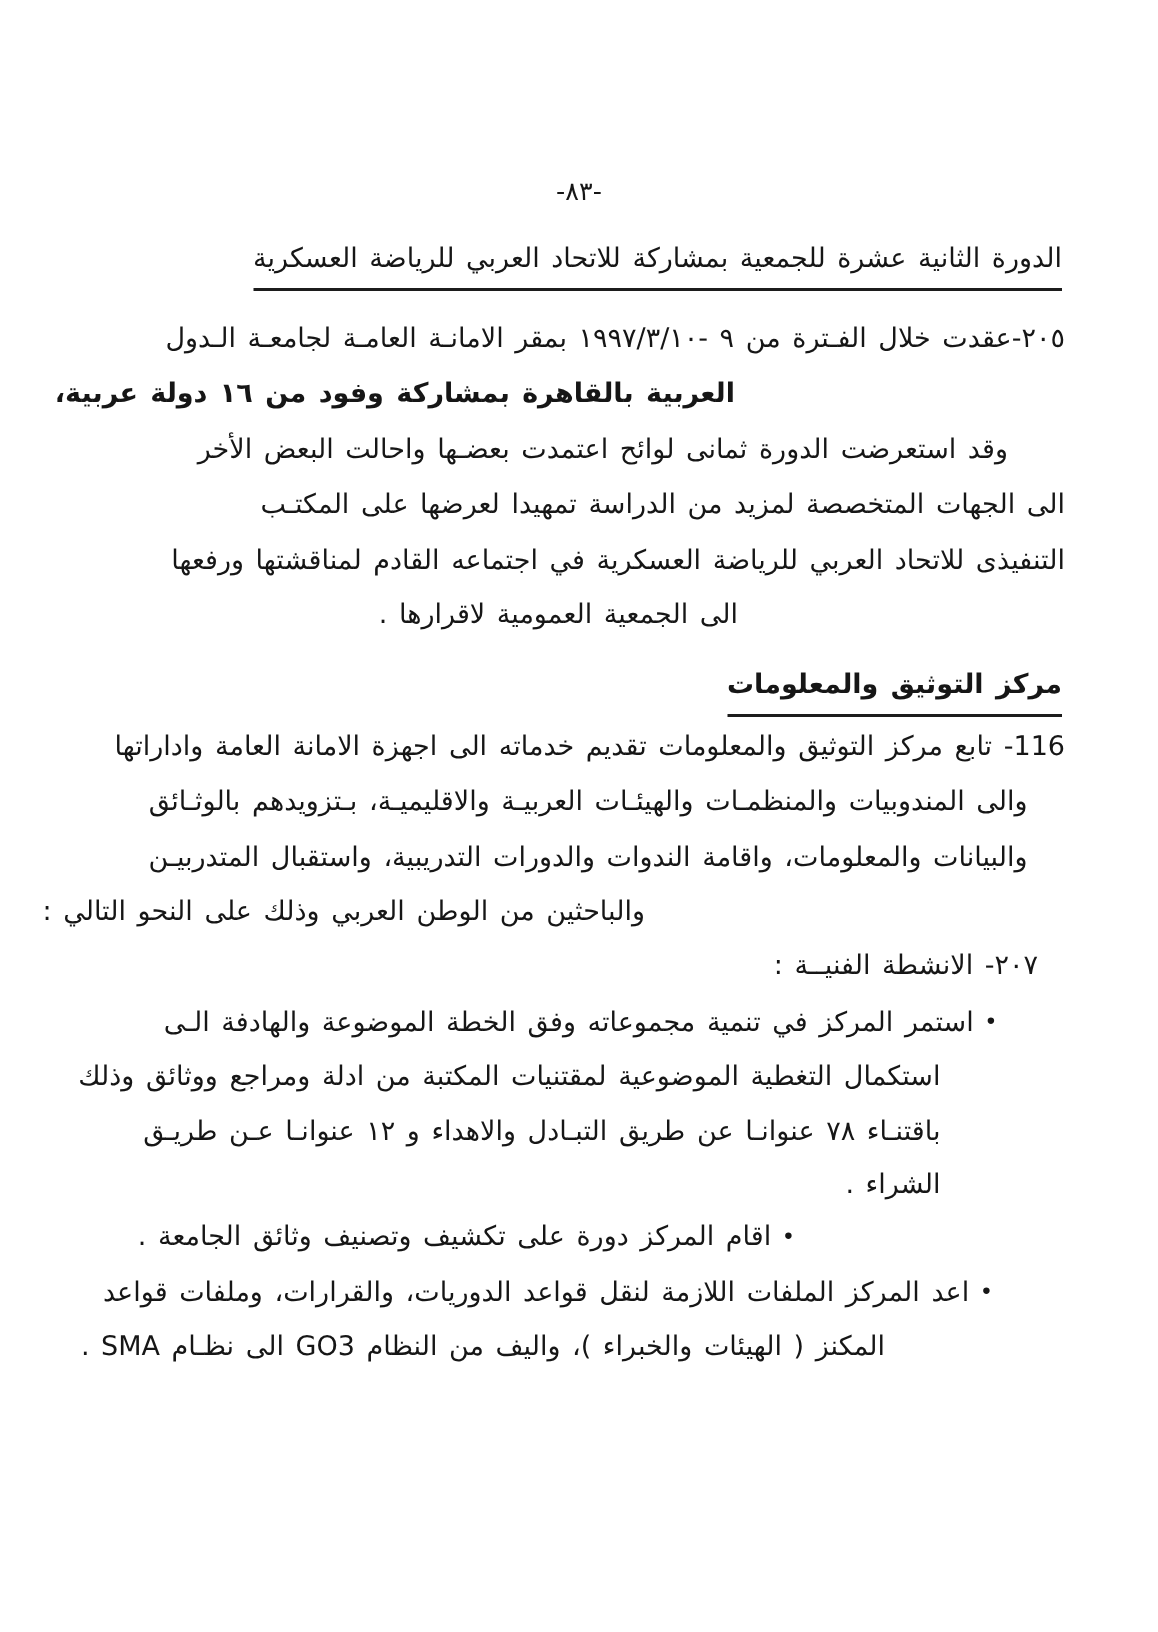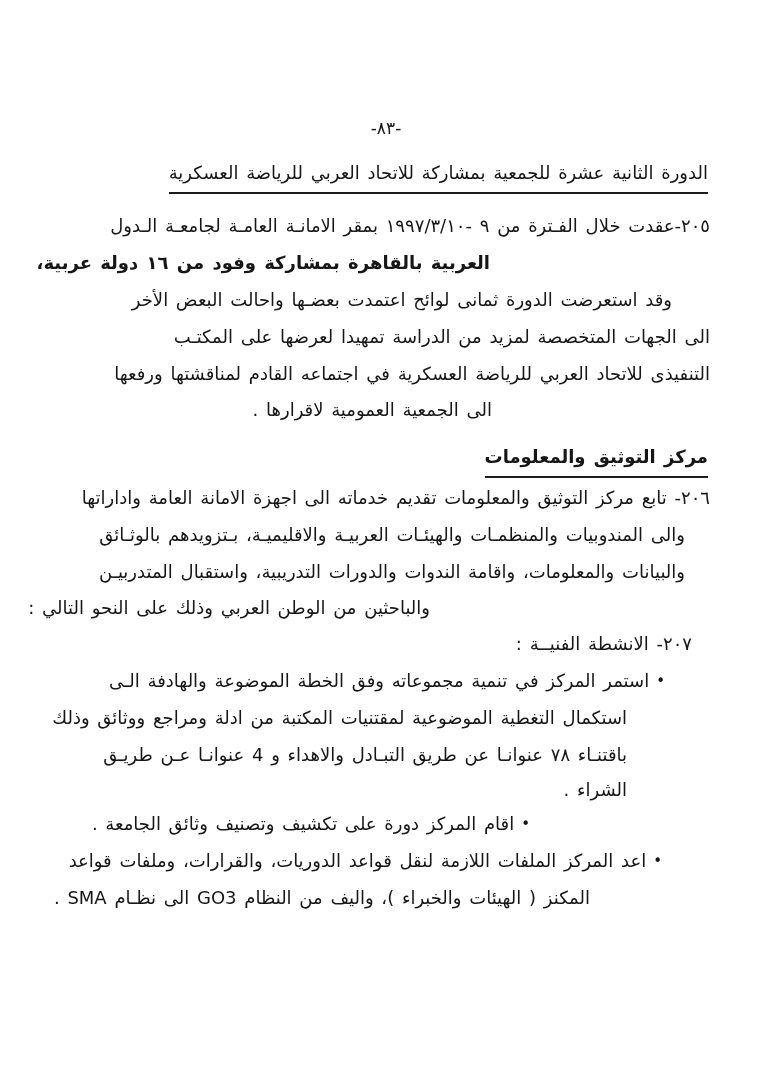--- a/index.html
+++ b/index.html
@@ -64,37 +64,37 @@
   <div class="line" style="top:287px; right:100px;">وقد استعرضت الدورة ثمانى لوائح اعتمدت بعضـها واحالت البعض الأخر</div>
 
   <div class="line" style="top:324px; right:62px;">الى الجهات المتخصصة لمزيد من الدراسة تمهيدا لعرضها على المكتـب</div>
 
   <div class="line" style="top:361px; right:62px;">التنفيذى للاتحاد العربي للرياضة العسكرية في اجتماعه القادم لمناقشتها ورفعها</div>
 
   <div class="line" style="top:397px; right:280px;">الى الجمعية العمومية لاقرارها .</div>
 
   <div class="line underlined heading-bold" style="top:444px; right:64px;">مركز التوثيق والمعلومات</div>
 
-  <div class="line" style="top:485px; right:62px;">٢٠٦- تابع مركز التوثيق والمعلومات تقديم خدماته الى اجهزة الامانة العامة واداراتها</div>
+  <div class="line" style="top:485px; right:62px;">116- تابع مركز التوثيق والمعلومات تقديم خدماته الى اجهزة الامانة العامة واداراتها</div>
 
   <div class="line" style="top:522px; right:87px;">والى المندوبيات والمنظمـات والهيئـات العربيـة والاقليميـة، بـتزويدهم بالوثـائق</div>
 
   <div class="line" style="top:559px; right:87px;">والبيانات والمعلومات، واقامة الندوات والدورات التدريبية، واستقبال المتدربيـن</div>
 
   <div class="line" style="top:595px; right:342px;">والباحثين من الوطن العربي وذلك على النحو التالي :</div>
 
   <div class="line" style="top:631px; right:80px;">٢٠٧- الانشطة الفنيــة :</div>
 
   <div class="line" style="top:668px; right:107px;">
     <span class="bullet-marker">•</span><span>استمر المركز في تنمية مجموعاته وفق الخطة الموضوعة والهادفة الـى</span>
   </div>
 
   <div class="line" style="top:705px; right:145px;">استكمال التغطية الموضوعية لمقتنيات المكتبة من ادلة ومراجع ووثائق وذلك</div>
 
-  <div class="line" style="top:742px; right:145px;">باقتنـاء ٧٨ عنوانـا عن طريق التبـادل والاهداء و 4 عنوانـا عـن طريـق</div>
+  <div class="line" style="top:742px; right:145px;">باقتنـاء ٧٨ عنوانـا عن طريق التبـادل والاهداء و ١٢ عنوانـا عـن طريـق</div>
 
   <div class="line" style="top:777px; right:145px;">الشراء .</div>
 
   <div class="line" style="top:811px; right:242px;">
     <span class="bullet-marker">•</span><span>اقام المركز دورة على تكشيف وتصنيف وثائق الجامعة .</span>
   </div>
 
   <div class="line" style="top:848px; right:110px;">
     <span class="bullet-marker">•</span><span>اعد المركز الملفات اللازمة لنقل قواعد الدوريات، والقرارات، وملفات قواعد</span>
   </div>

